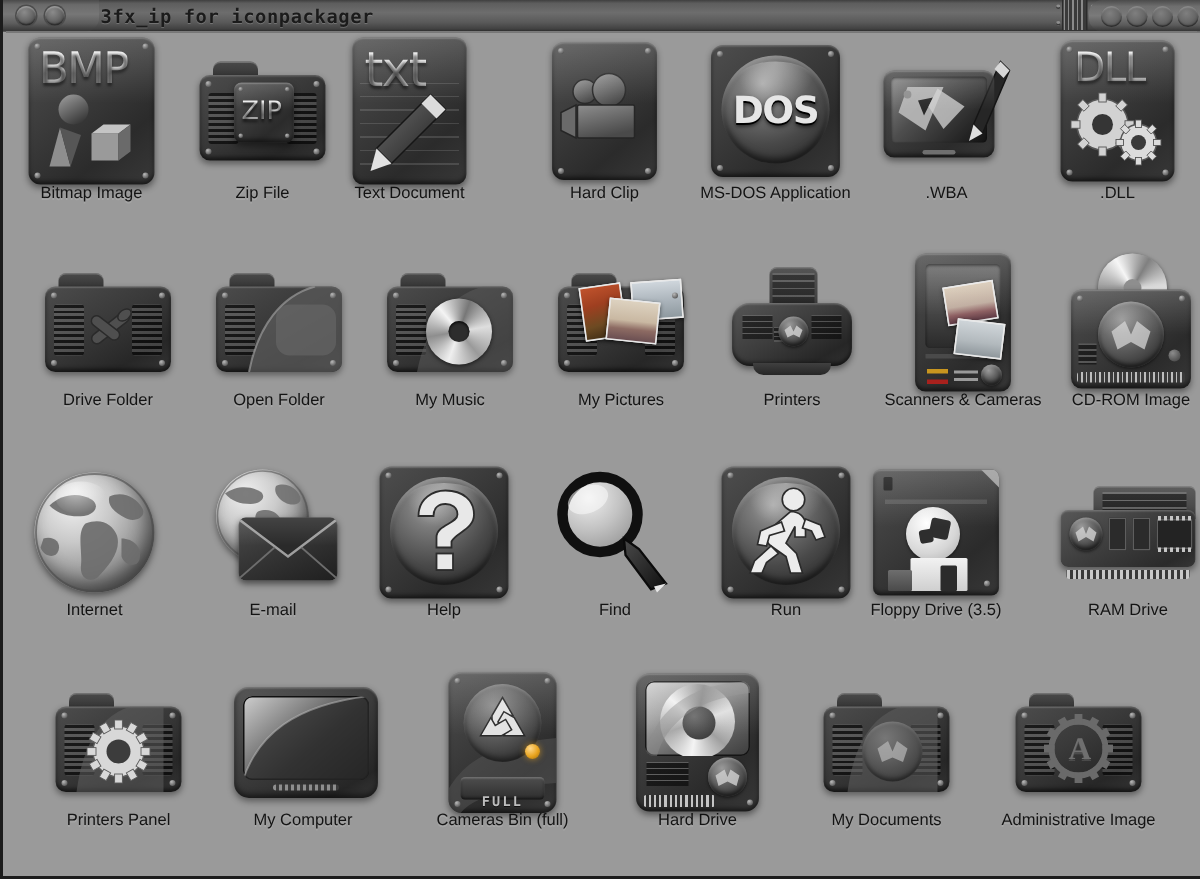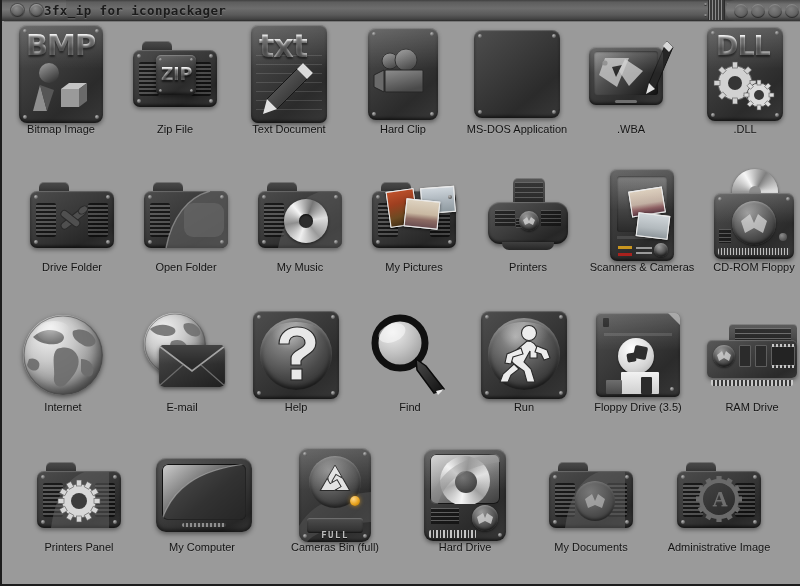--- a/index.html
+++ b/index.html
@@ -43,21 +43,21 @@
   .tb-knob {
     position: absolute; top: 4px;
     width: 13px; height: 13px; border-radius: 50%;
     background: radial-gradient(circle at 40% 32%, #8b8b8b 0%, #6a6a6a 45%, #4a4a4a 80%, #5e5e5e 100%);
     box-shadow: inset 0 1px 1px rgba(255,255,255,.30), inset 0 -1px 1px rgba(0,0,0,.5), 0 0 0 1px #4c4c4c;
   }
   .tb-knob.k1 { left: 9px; }
   .tb-knob.k2 { left: 28px; }
 
   .tb-title {
-    position: absolute; left: 42px; top: 2px;
+    position: absolute; left: 65px; top: 2px;
     height: 17px; line-height: 17px;
     font-family: "DejaVu Sans Mono", monospace;
     font-size: 12.5px; font-weight: bold;
     letter-spacing: .4px;
     color: #1b1b1b;
     text-shadow: 0 1px 0 rgba(255,255,255,.18);
     white-space: nowrap;
   }
 
   
@@ -146,21 +146,21 @@
 
   .gloss {
     position: absolute; left: 0; top: 0; width: 100%; height: 45%;
     background: linear-gradient(to bottom, rgba(255,255,255,.16), rgba(255,255,255,0));
     pointer-events: none; z-index: 5;
   }
 
   
   .emboss {
     font-family: "DejaVu Sans", sans-serif;
-    font-weight: bold;
+    font-weight: normal;
     color: #d8d8d8;
     background: linear-gradient(to bottom, #ffffff 0%, #e2e2e2 40%, #9a9a9a 62%, #d2d2d2 100%);
     -webkit-background-clip: text; background-clip: text;
     -webkit-text-fill-color: transparent;
     text-shadow: 0 2px 2px rgba(0,0,0,.6);
     line-height: 1;
   }
   .emboss-flat {
     font-family: "DejaVu Sans", sans-serif; font-weight: bold;
     color: #e6e6e6; text-shadow: 0 1px 0 #000, 0 2px 3px rgba(0,0,0,.7);
@@ -308,21 +308,21 @@
               <div class="screw bl" style="width:3px;height:3px;left:3px;bottom:3px;"></div>
               <div class="screw br" style="width:3px;height:3px;right:3px;bottom:3px;"></div>
               <div class="gloss"></div>
               <div class="emboss" style="position:absolute;left:5px;top:11px;font-size:17px;">ZIP</div>
             </div>
           </div>
         </div>
         <div class="icon-label">Zip File</div>
       </div>
 
-      <div class="cell" style="left:228px;">
+      <div class="cell" style="left:212px;">
         <div class="icon-box">
           <div class="plate" style="width:76px;height:98px;border-radius:7px;">
             <div class="gloss"></div>
             <div style="position:absolute;left:5px;top:30px;width:66px;height:62px;
                         background:repeating-linear-gradient(to bottom,
                           rgba(255,255,255,.13) 0px, rgba(255,255,255,.13) 1px,
                           rgba(0,0,0,0) 1px, rgba(0,0,0,0) 9px);"></div>
             <div class="emboss" style="position:absolute;left:8px;top:5px;font-size:32px;letter-spacing:-1px;">txt</div>
             <svg style="position:absolute;left:8px;top:36px;" width="58" height="58" viewBox="0 0 58 58">
               <defs>
@@ -369,20 +369,24 @@
         <div class="icon-label">Hard Clip</div>
       </div>
 
       <div class="cell" style="left:456px;">
         <div class="icon-box">
           <div class="plate" style="width:86px;height:88px;">
             <div class="screw tl"></div>
               <div class="screw tr"></div>
             <div class="screw bl"></div>
               <div class="screw br"></div>
+            <div class="disc" style="left:7px;top:7px;width:72px;height:72px;">
+              <div class="shine-top"></div>
+              <span class="emboss-flat" style="font-size:25px;letter-spacing:-1px;position:relative;z-index:2;">DOS</span>
+            </div>
           </div>
         </div>
         <div class="icon-label">MS-DOS Application</div>
       </div>
 
       <div class="cell" style="left:570px;">
         <div class="icon-box">
           <div style="position:relative;width:88px;height:70px;">
             <div class="plate" style="width:74px;height:58px;border-radius:7px;position:absolute;left:2px;top:8px;">
               <div class="gloss"></div>
@@ -623,21 +627,21 @@
               </div>
               <div style="position:absolute;left:5px;top:36px;width:12px;height:14px;
                           background:repeating-linear-gradient(to bottom,rgba(255,255,255,.14) 0 1px,rgba(0,0,0,.5) 1px 4px);"></div>
               <div style="position:absolute;right:7px;top:40px;width:8px;height:8px;border-radius:50%;
                           background:radial-gradient(circle at 35% 30%,#8c8c8c,#3a3a3a);"></div>
               <div style="position:absolute;left:4px;bottom:4px;width:72px;height:7px;
                           background:repeating-linear-gradient(to right,#bdbdbd 0 1px,#3a3a3a 1px 3px);border-radius:2px;"></div>
             </div>
           </div>
         </div>
-        <div class="icon-label">CD-ROM Floppy</div>
+        <div class="icon-label">CD-ROM Image</div>
       </div>
     </div>
 
     <div class="grid-row" style="top:288px;">
 
       <div class="cell" style="left:2px;">
         <div class="icon-box" style="height:90px;">
           <div style="position:relative;width:84px;height:84px;">
             <div style="position:absolute;left:2px;top:2px;width:80px;height:80px;border-radius:50%;
                         background:radial-gradient(circle at 32% 26%,#f0f0f0 0%,#c9c9c9 32%,#8d8d8d 66%,#5a5a5a 92%,#8a8a8a 100%);
@@ -757,21 +761,21 @@
                   <path d="M40,22 L50,26 L53,34 L47,36 L44,30 L38,28 Z"></path>
                   <path d="M17,40 L6,50 L3,58 L11,58 L14,51 L22,45 Z"></path>
                 </g>
               </svg>
             </div>
           </div>
         </div>
         <div class="icon-label">Run</div>
       </div>
 
-      <div class="cell" style="left:577px;align-items:center;">
+      <div class="cell" style="left:563px;align-items:center;">
         <div class="icon-box" style="height:90px;">
           <div class="plate" style="width:84px;height:84px;border-radius:5px;">
             <div style="position:absolute;right:0;top:0;width:0;height:0;
                         border-left:12px solid transparent;border-top:12px solid #9a9a9a;"></div>
             <div style="position:absolute;left:7px;top:5px;width:6px;height:9px;border-radius:1px;background:#1a1a1a;"></div>
             <div style="position:absolute;left:8px;top:20px;width:68px;height:3px;background:rgba(255,255,255,.12);"></div>
             <div class="gloss"></div>
             <div style="position:absolute;left:22px;top:25px;width:36px;height:36px;border-radius:50%;
                         background:radial-gradient(circle at 38% 30%,#ffffff,#d6d6d6 60%,#a8a8a8 100%);
                         box-shadow:0 1px 2px rgba(0,0,0,.5);"></div>

